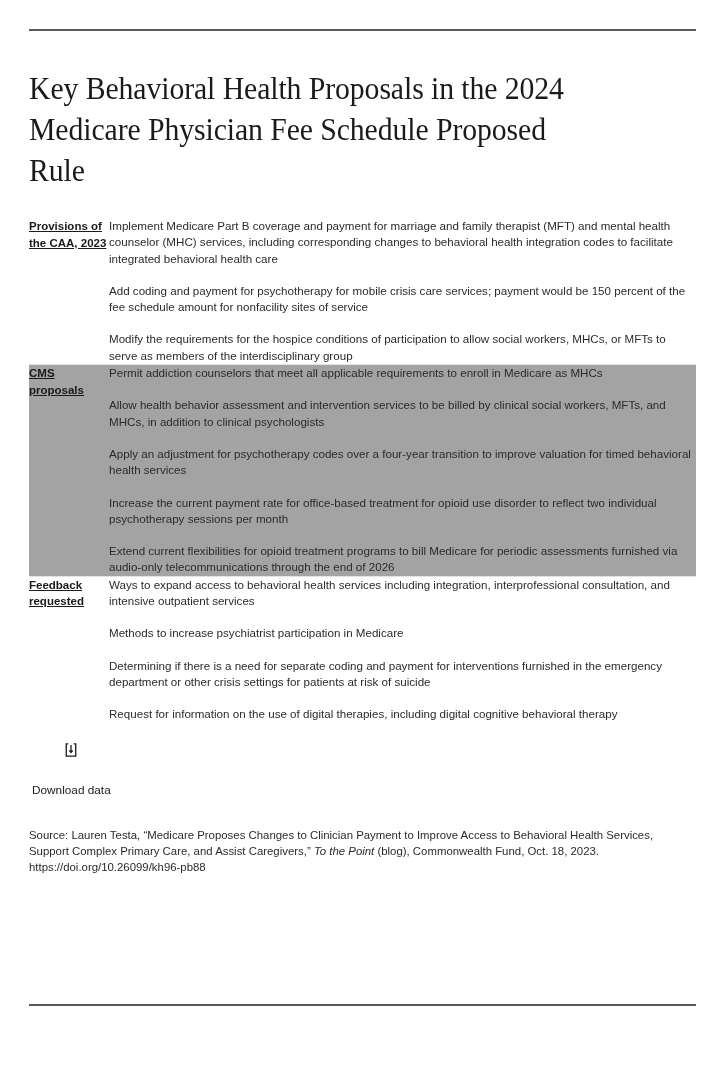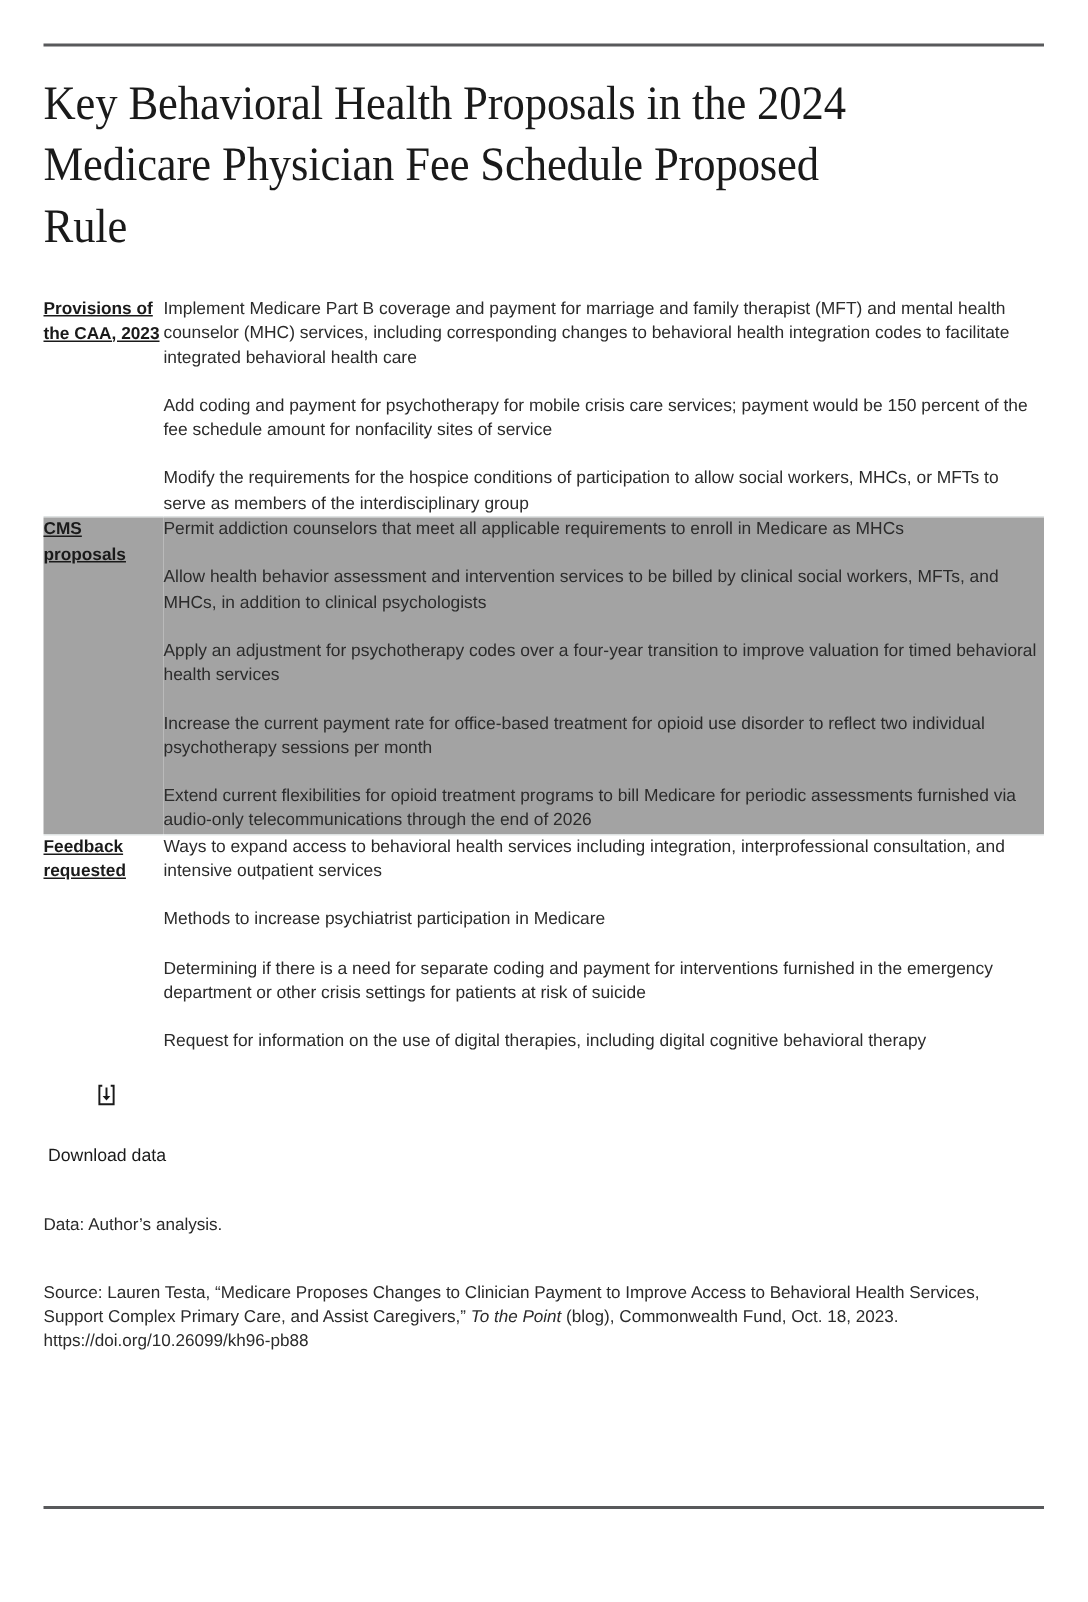--- a/index.html
+++ b/index.html
@@ -30,21 +30,21 @@
     width: 667px;
     height: 2px;
     background: #58595b;
   }
   .rule-top { top: 29px; }
   .rule-bottom { top: 1004px; }
 
   .content {
     position: absolute;
     left: 29px;
-    top: 48px;
+    top: 68px;
     width: 667px;
   }
 
   .title {
     font-family: "Liberation Serif", serif;
     font-size: 32px;
     line-height: 41px;
     font-weight: 400;
     color: #1a1a1a;
     letter-spacing: -0.1px;
@@ -204,21 +204,20 @@
     <div class="download">
       <span class="dl-icon-wrap">
         <svg class="dl-icon" viewBox="0 0 16 16" aria-hidden="true">
           <path d="M2.6 1.2 H5.2 V2.5 H3.9 V13.5 H12.1 V2.5 H10.8 V1.2 H13.4 V14.8 H2.6 Z" fill="#1a1a1a"></path>
           <path d="M7.35 3.0 H8.65 V8.6 H10.6 L8 11.6 L5.4 8.6 H7.35 Z" fill="#1a1a1a"></path>
         </svg>
       </span>
       <span class="dl-label">Download data</span>
     </div>
 
-    <p class="note note-data">Data: Author’s analysis.</p>
 
     <p class="note note-source"><span>Source: Lauren Testa, “Medicare Proposes Changes to Clinician Payment to Improve Access to Behavioral Health Services, Support Complex Primary Care, and Assist Caregivers,” </span><span class="ital">To the Point</span><span> (blog), Commonwealth Fund, Oct. 18, 2023. https://doi.org/10.26099/kh96-pb88</span></p>
 
   </div>
 
   <div class="rule rule-bottom"></div>
 
 </div>
 
 </body></html>

